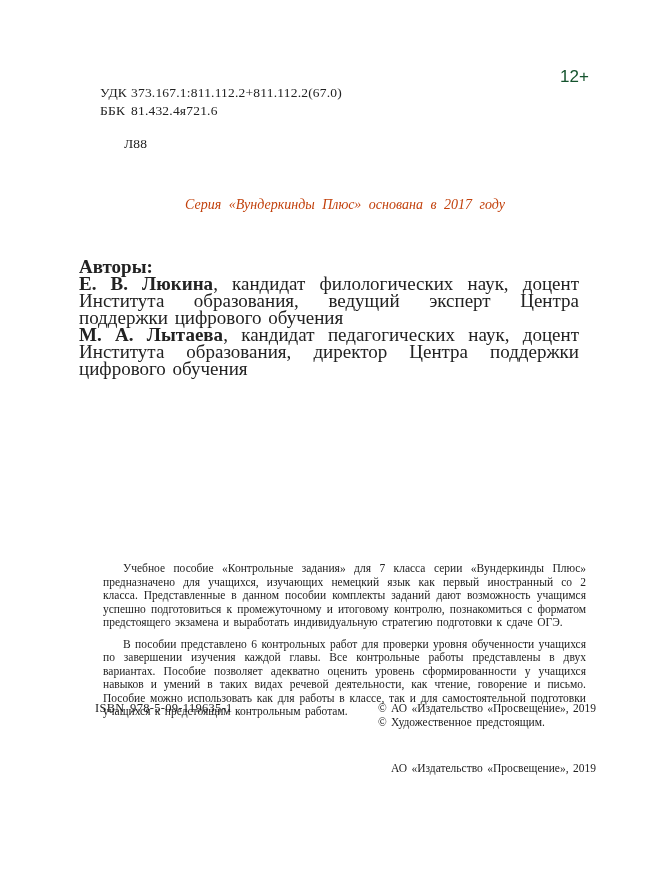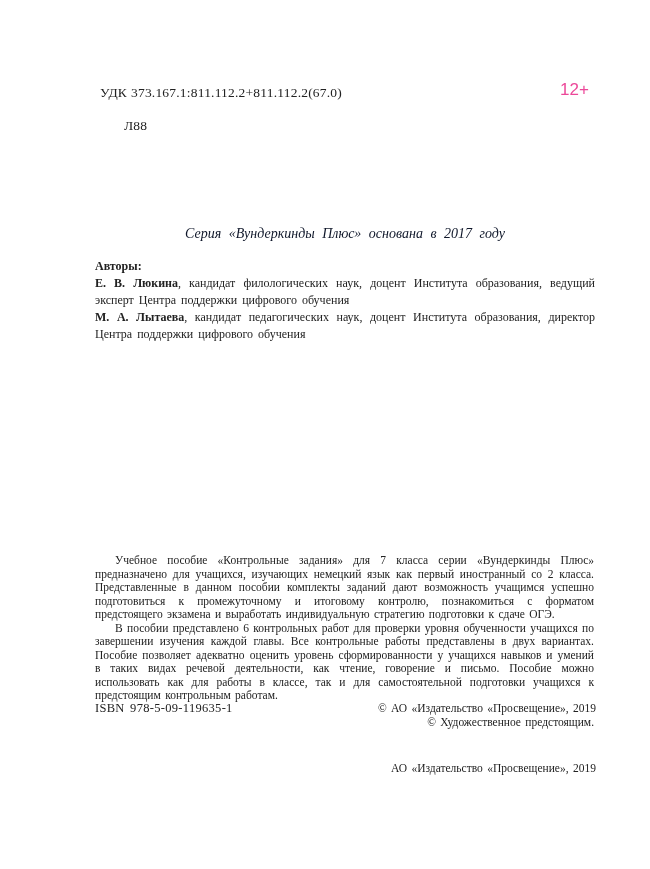--- a/index.html
+++ b/index.html
@@ -21,62 +21,62 @@
     line-height: 18px;
     letter-spacing: 0.2px;
   }
   .codes .row { display: flex; }
   .codes .label { width: 31px; }
   .codes .author-code { padding-left: 24px; margin-top: 15px; }
   
   .age {
     position: absolute;
     left: 560px;
-    top: 80px;
+    top: 67px;
     font-family: "Liberation Sans", "DejaVu Sans", sans-serif;
     font-size: 17px;
-    color: #ec4899;
+    color: #14532d;
   }
   
   .series {
     position: absolute;
     left: 95px;
-    top: 226px;
+    top: 197px;
     width: 500px;
     text-align: center;
     font-style: italic;
     font-size: 14px;
     word-spacing: 4px;
-    color: #0f172a;
+    color: #c2410c;
   }
   
   .authors {
     position: absolute;
-    left: 95px;
+    left: 79px;
     top: 258px;
     width: 500px;
-    font-size: 12px;
+    font-size: 19px;
     line-height: 17px;
     word-spacing: 2px;
   }
   .authors .heading { font-weight: bold; }
   .authors p { margin: 0; text-align: justify; }
   .authors b { font-weight: bold; }
   
   .annotation {
     position: absolute;
     left: 95px;
     top: 554px;
     width: 499px;
     font-size: 11.5px;
     line-height: 13.5px;
     word-spacing: 1.5px;
   }
   .annotation p {
-    margin: 0;
+    margin: 8px;
     text-align: justify;
     text-indent: 20px;
   }
   
   .bottom {
     position: absolute;
     left: 95px;
     top: 701px;
     width: 499px;
     display: flex;
@@ -90,32 +90,36 @@
     word-spacing: 2px;
     white-space: nowrap;
   }
   .copyright {
     font-size: 11.5px;
     line-height: 14px;
     word-spacing: 1.5px;
     text-align: left;
     width: 216px;
   }
-  .copyright .line { white-space: nowrap; text-align: right; }
+  .copyright .line { white-space: nowrap; }
   .copyright .indent { padding-left: 13px; margin-top: 32px; }
 </style>
 </head>
 <body>
 
 <div class="page">
 
   <div class="codes">
     <div class="row">
       <span class="label">УДК</span>
       <span>373.167.1:811.112.2+811.112.2(67.0)</span>
+    </div>
+    <div class="row">
+      <span class="label">ББК</span>
+      <span>81.432.4я721.6</span>
     </div>
     <div class="row">
       <span class="author-code">Л88</span>
     </div>
   </div>
 
   <div class="age">12+</div>
 
   <div class="series">Серия «Вундеркинды Плюс» основана в 2017 году</div>
 

